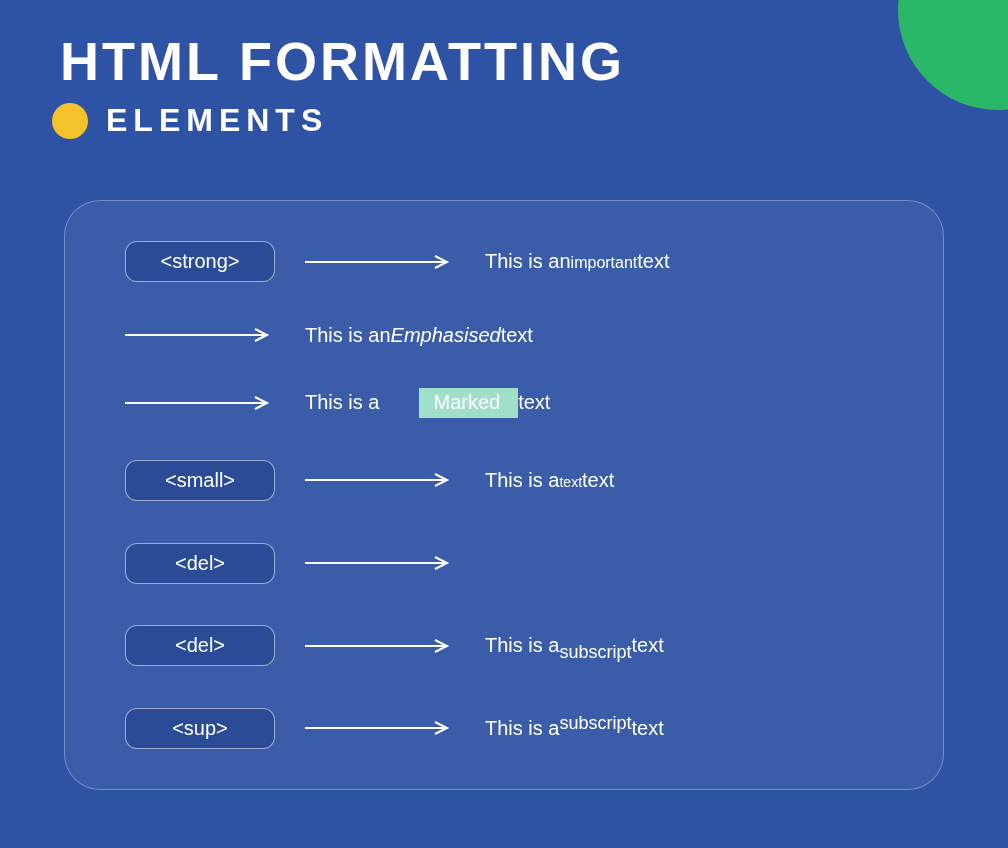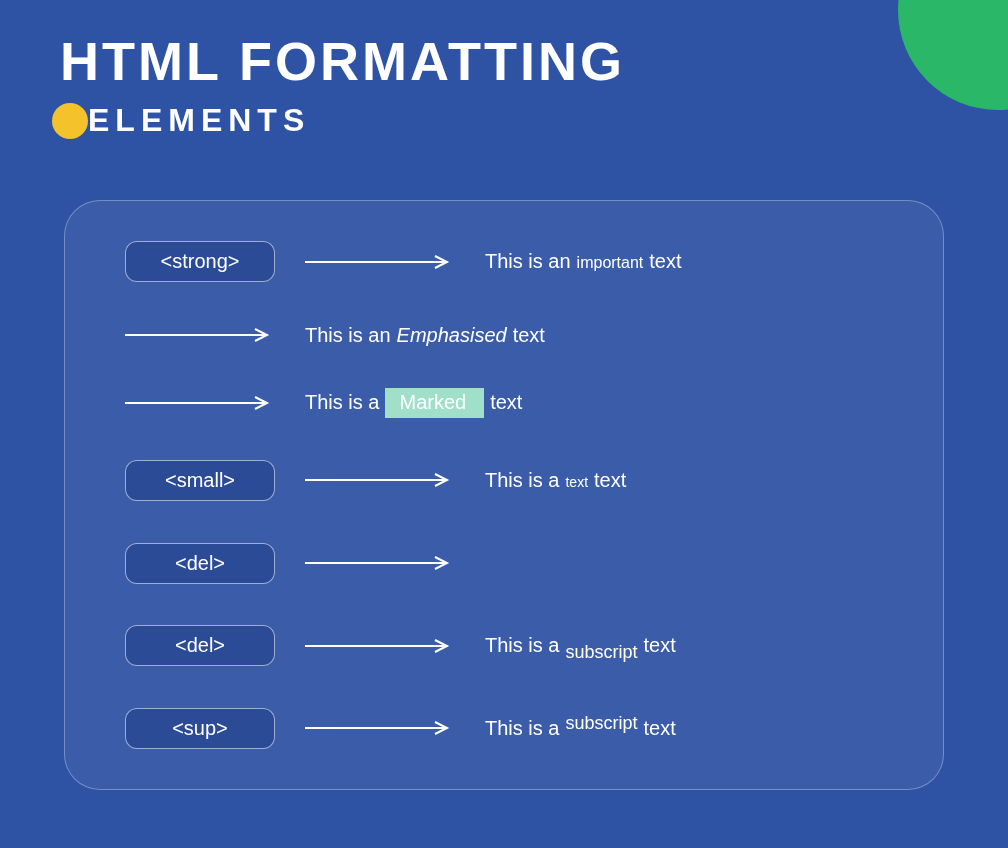--- a/index.html
+++ b/index.html
@@ -27,20 +27,21 @@
   .title {
     font-size: 54px;
     font-weight: 900;
     letter-spacing: 3px;
     color: #fff;
     margin-left: 8px;
   }
   .subrow {
     display: flex;
     align-items: center;
+    gap: 18px;
     margin-top: 10px;
   }
   .dot {
     width: 36px;
     height: 36px;
     border-radius: 50%;
     background: #f4c22b;
   }
   .subtitle {
     font-size: 32px;
@@ -85,31 +86,31 @@
     color: #fff;
   }
   .arrow svg { width: 150px; height: 14px; }
   .example {
     flex: 1;
     font-size: 20px;
     color: #fff;
     display: flex;
     align-items: baseline;
     flex-wrap: wrap;
-    gap: 6px;
   }
   .eff-strong { font-weight: 400; font-size: 16px; }
   .eff-em { font-style: italic; font-weight: 400; font-size: 20px; }
   .eff-mark {
     background: #a0e0cb;
     color: #fff;
     padding: 4px 18px 6px 14px;
     font-size: 20px;
     line-height: 1;
     display: inline-block;
+    margin-left: 40px;
   }
   .eff-small { font-size: 14px; }
   .eff-sub { font-size: 18px; position: relative; top: 6px; }
   .eff-sup { font-size: 18px; position: relative; top: -6px; }
 </style>
 </head>
 <body>
 
 <div class="corner"></div>
 

